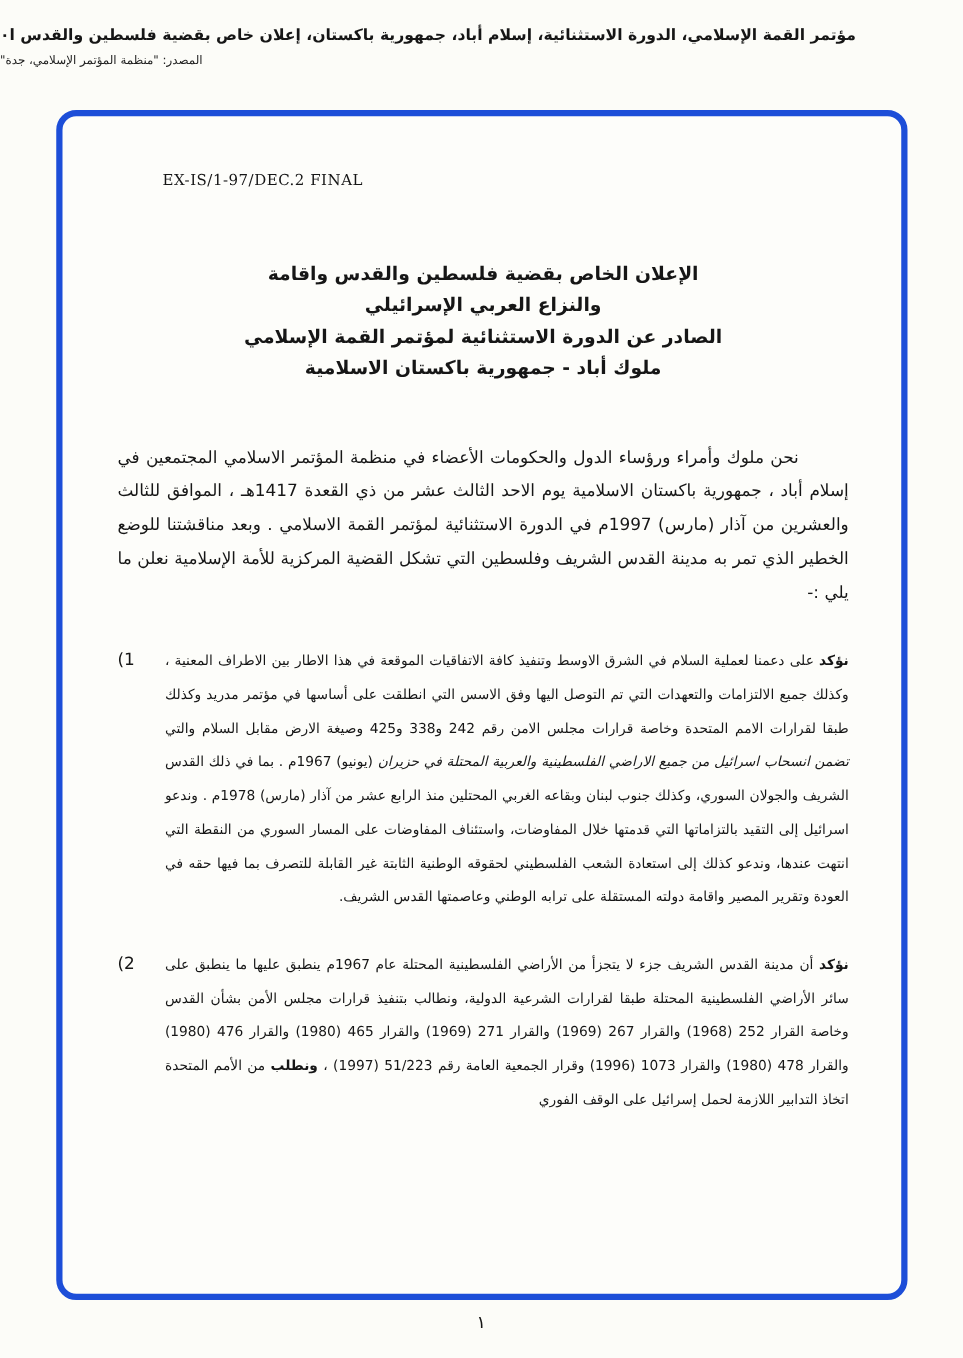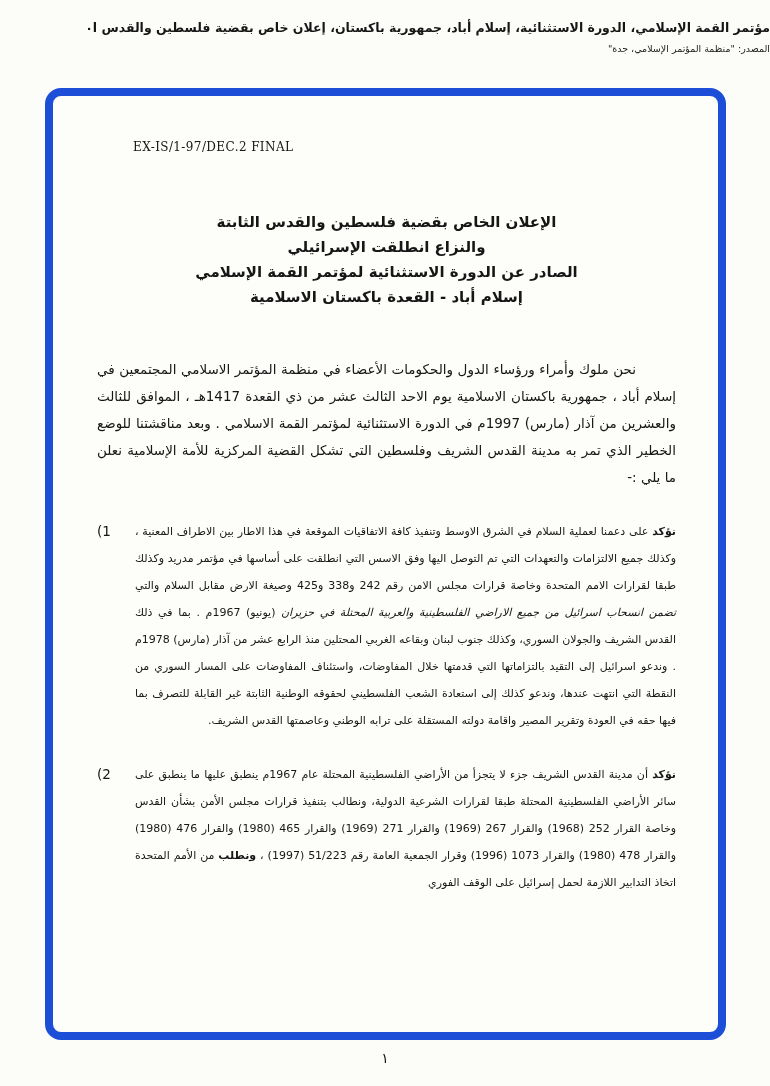--- a/index.html
+++ b/index.html
@@ -8,30 +8,30 @@
     position:relative;
     background:#fcfcf8;
     color:#161616;
     font-family:"DejaVu Sans", sans-serif;
     overflow:hidden;
   }
 
   
   .top-header {
     position:absolute; top:20px; left:0; width:100%;
-    text-align:right; direction:rtl;
+    text-align:left; direction:rtl;
   }
   .header-title { font-size:12.5px; font-weight:700; letter-spacing:0; }
   .header-source { font-size:9.5px; margin-top:8px; color:#222; }
 
   
   .frame {
     position:absolute; left:45px; top:88px;
     width:681px; height:952px;
-    border:8px solid #1d4ed8;
+    border:5px solid #1d4ed8;
     border-radius:16px;
     background:#fdfdfa;
     overflow:hidden;
   }
   .frame-inner { padding:44px 42px 0 44px; }
 
   .doc-code {
     font-family:"DejaVu Serif", serif;
     font-size:12px;
     letter-spacing:0.4px;
@@ -86,24 +86,24 @@
   <div class="header-title">مؤتمر القمة الإسلامي، الدورة الاستثنائية، إسلام أباد، جمهورية باكستان، إعلان خاص بقضية فلسطين والقدس ا٠</div>
   <div class="header-source">المصدر: "منظمة المؤتمر الإسلامي، جدة"</div>
 </div>
 
 <div class="frame">
   <div class="frame-inner">
 
     <div class="doc-code">EX-IS/1-97/DEC.2 FINAL</div>
 
     <div class="title-block">
-      <div>الإعلان الخاص بقضية فلسطين والقدس الثابتة</div>
-      <div>والنزاع انطلقت الإسرائيلي</div>
+      <div>الإعلان الخاص بقضية فلسطين والقدس واقامة</div>
+      <div>والنزاع العربي الإسرائيلي</div>
       <div>الصادر عن الدورة الاستثنائية لمؤتمر القمة الإسلامي</div>
-      <div>إسلام أباد - القعدة باكستان الاسلامية</div>
+      <div>ملوك أباد - جمهورية باكستان الاسلامية</div>
     </div>
 
     <p class="intro">نحن ملوك وأمراء ورؤساء الدول والحكومات الأعضاء في منظمة المؤتمر الاسلامي المجتمعين في إسلام أباد ، جمهورية باكستان الاسلامية يوم الاحد الثالث عشر من ذي القعدة 1417هـ ، الموافق للثالث والعشرين من آذار (مارس) 1997م في الدورة الاستثنائية لمؤتمر القمة الاسلامي . وبعد مناقشتنا للوضع الخطير الذي تمر به مدينة القدس الشريف وفلسطين التي تشكل القضية المركزية للأمة الإسلامية نعلن ما يلي :-</p>
 
     <div class="item">
       <div class="item-num">(1</div>
       <p class="item-text"><b class="lead">نؤكد</b><span> على دعمنا لعملية السلام في الشرق الاوسط وتنفيذ كافة الاتفاقيات الموقعة في هذا الاطار بين الاطراف المعنية ، وكذلك جميع الالتزامات والتعهدات التي تم التوصل اليها وفق الاسس التي انطلقت على أساسها في مؤتمر مدريد وكذلك طبقا لقرارات الامم المتحدة وخاصة قرارات مجلس الامن رقم 242 و338 و425 وصيغة الارض مقابل السلام والتي </span><i class="em">تضمن انسحاب اسرائيل من جميع الاراضي الفلسطينية والعربية المحتلة في حزيران</i><span> (يونيو) 1967م . بما في ذلك القدس الشريف والجولان السوري، وكذلك جنوب لبنان وبقاعه الغربي المحتلين منذ الرابع عشر من آذار (مارس) 1978م . وندعو اسرائيل إلى التقيد بالتزاماتها التي قدمتها خلال المفاوضات، واستئناف المفاوضات على المسار السوري من النقطة التي انتهت عندها، وندعو كذلك إلى استعادة الشعب الفلسطيني لحقوقه الوطنية الثابتة غير القابلة للتصرف بما فيها حقه في العودة وتقرير المصير واقامة دولته المستقلة على ترابه الوطني وعاصمتها القدس الشريف.</span></p>
     </div>
 
     <div class="item">

